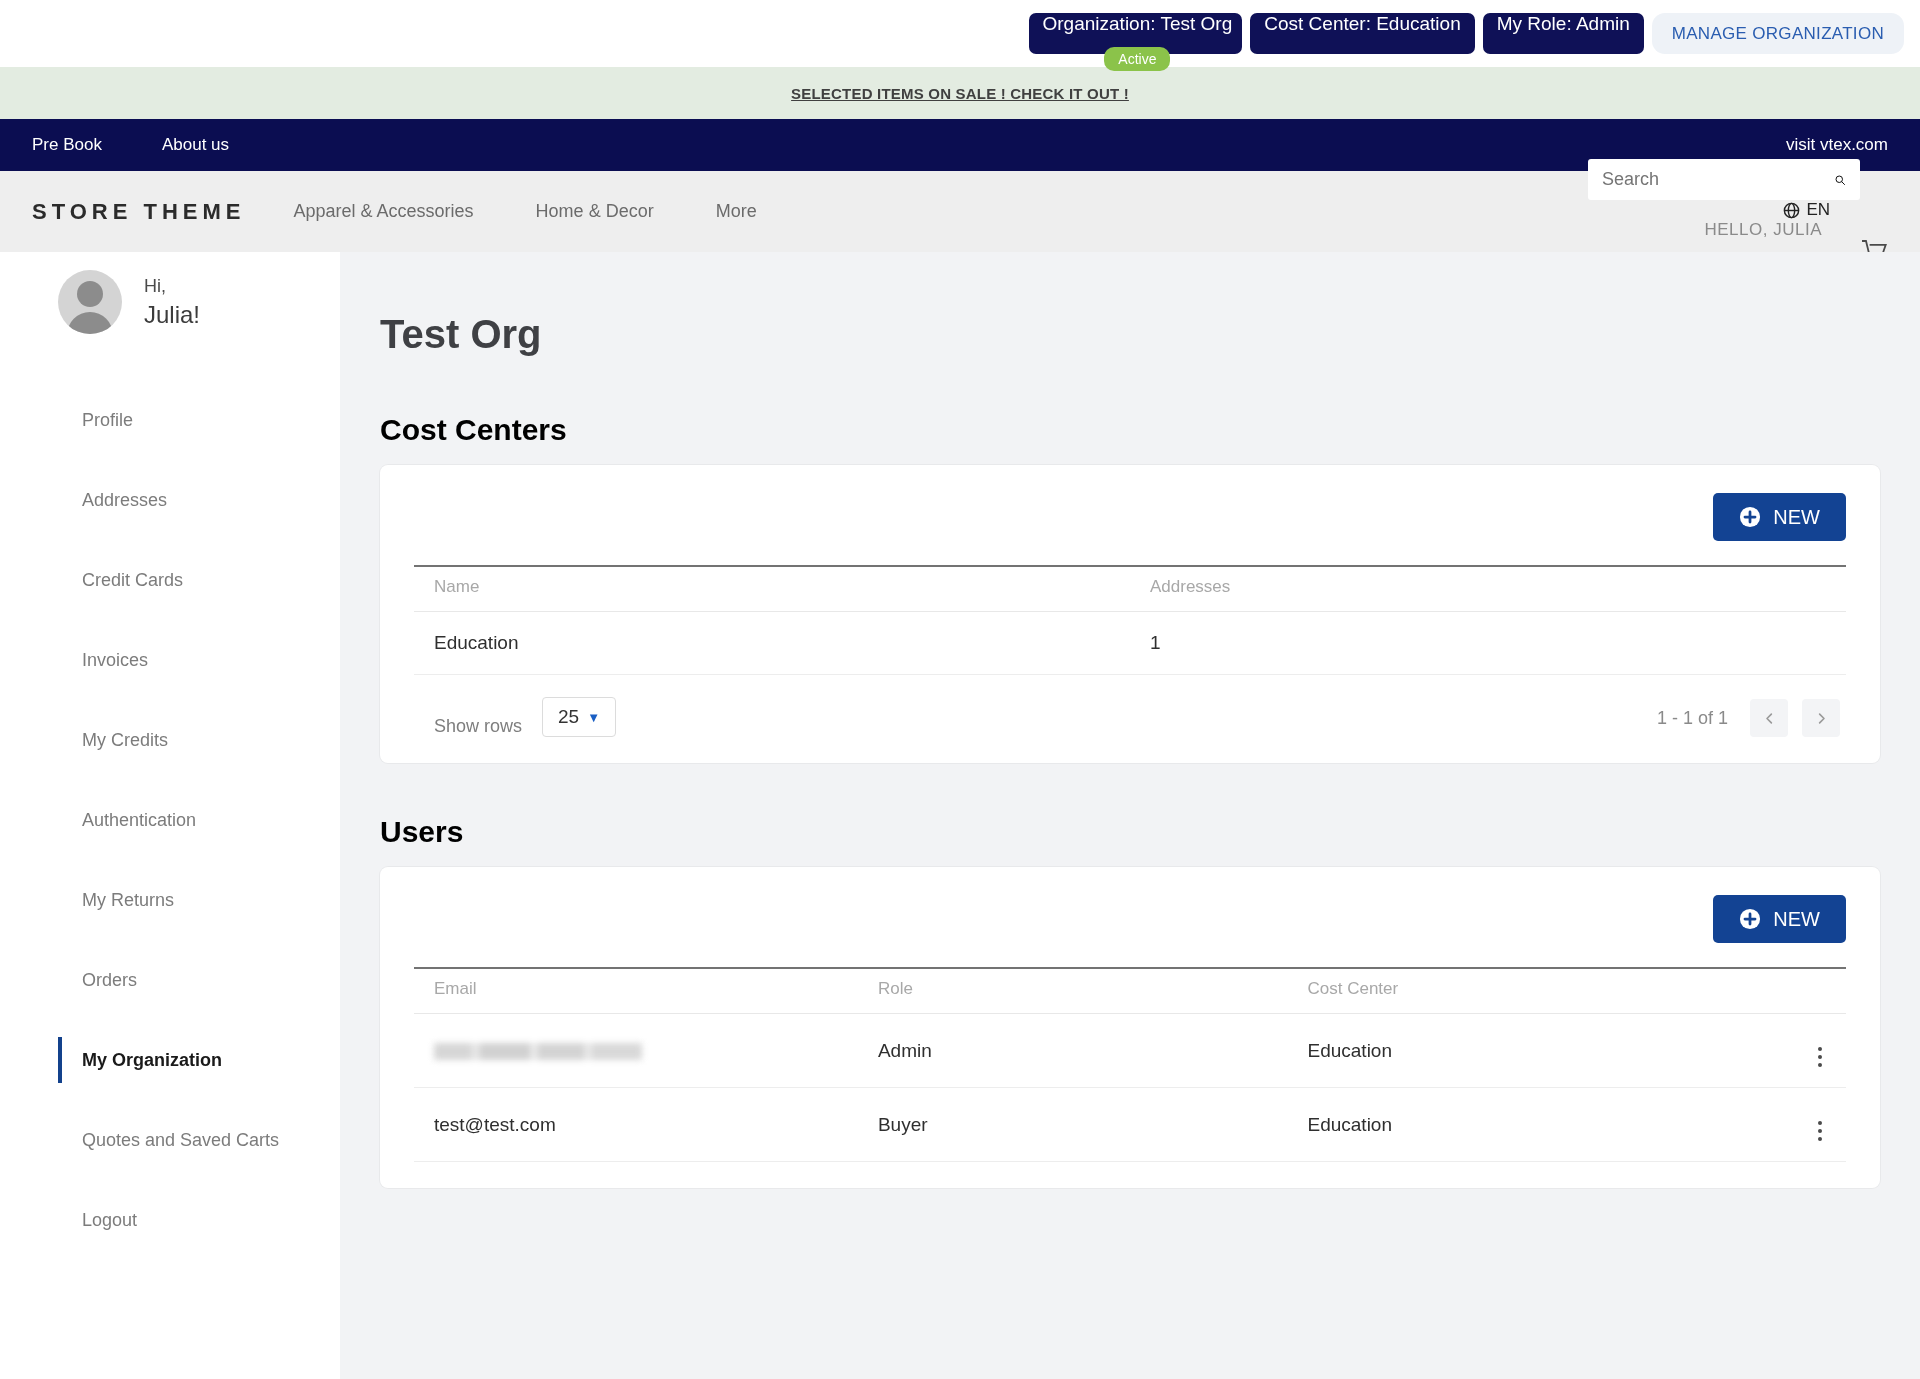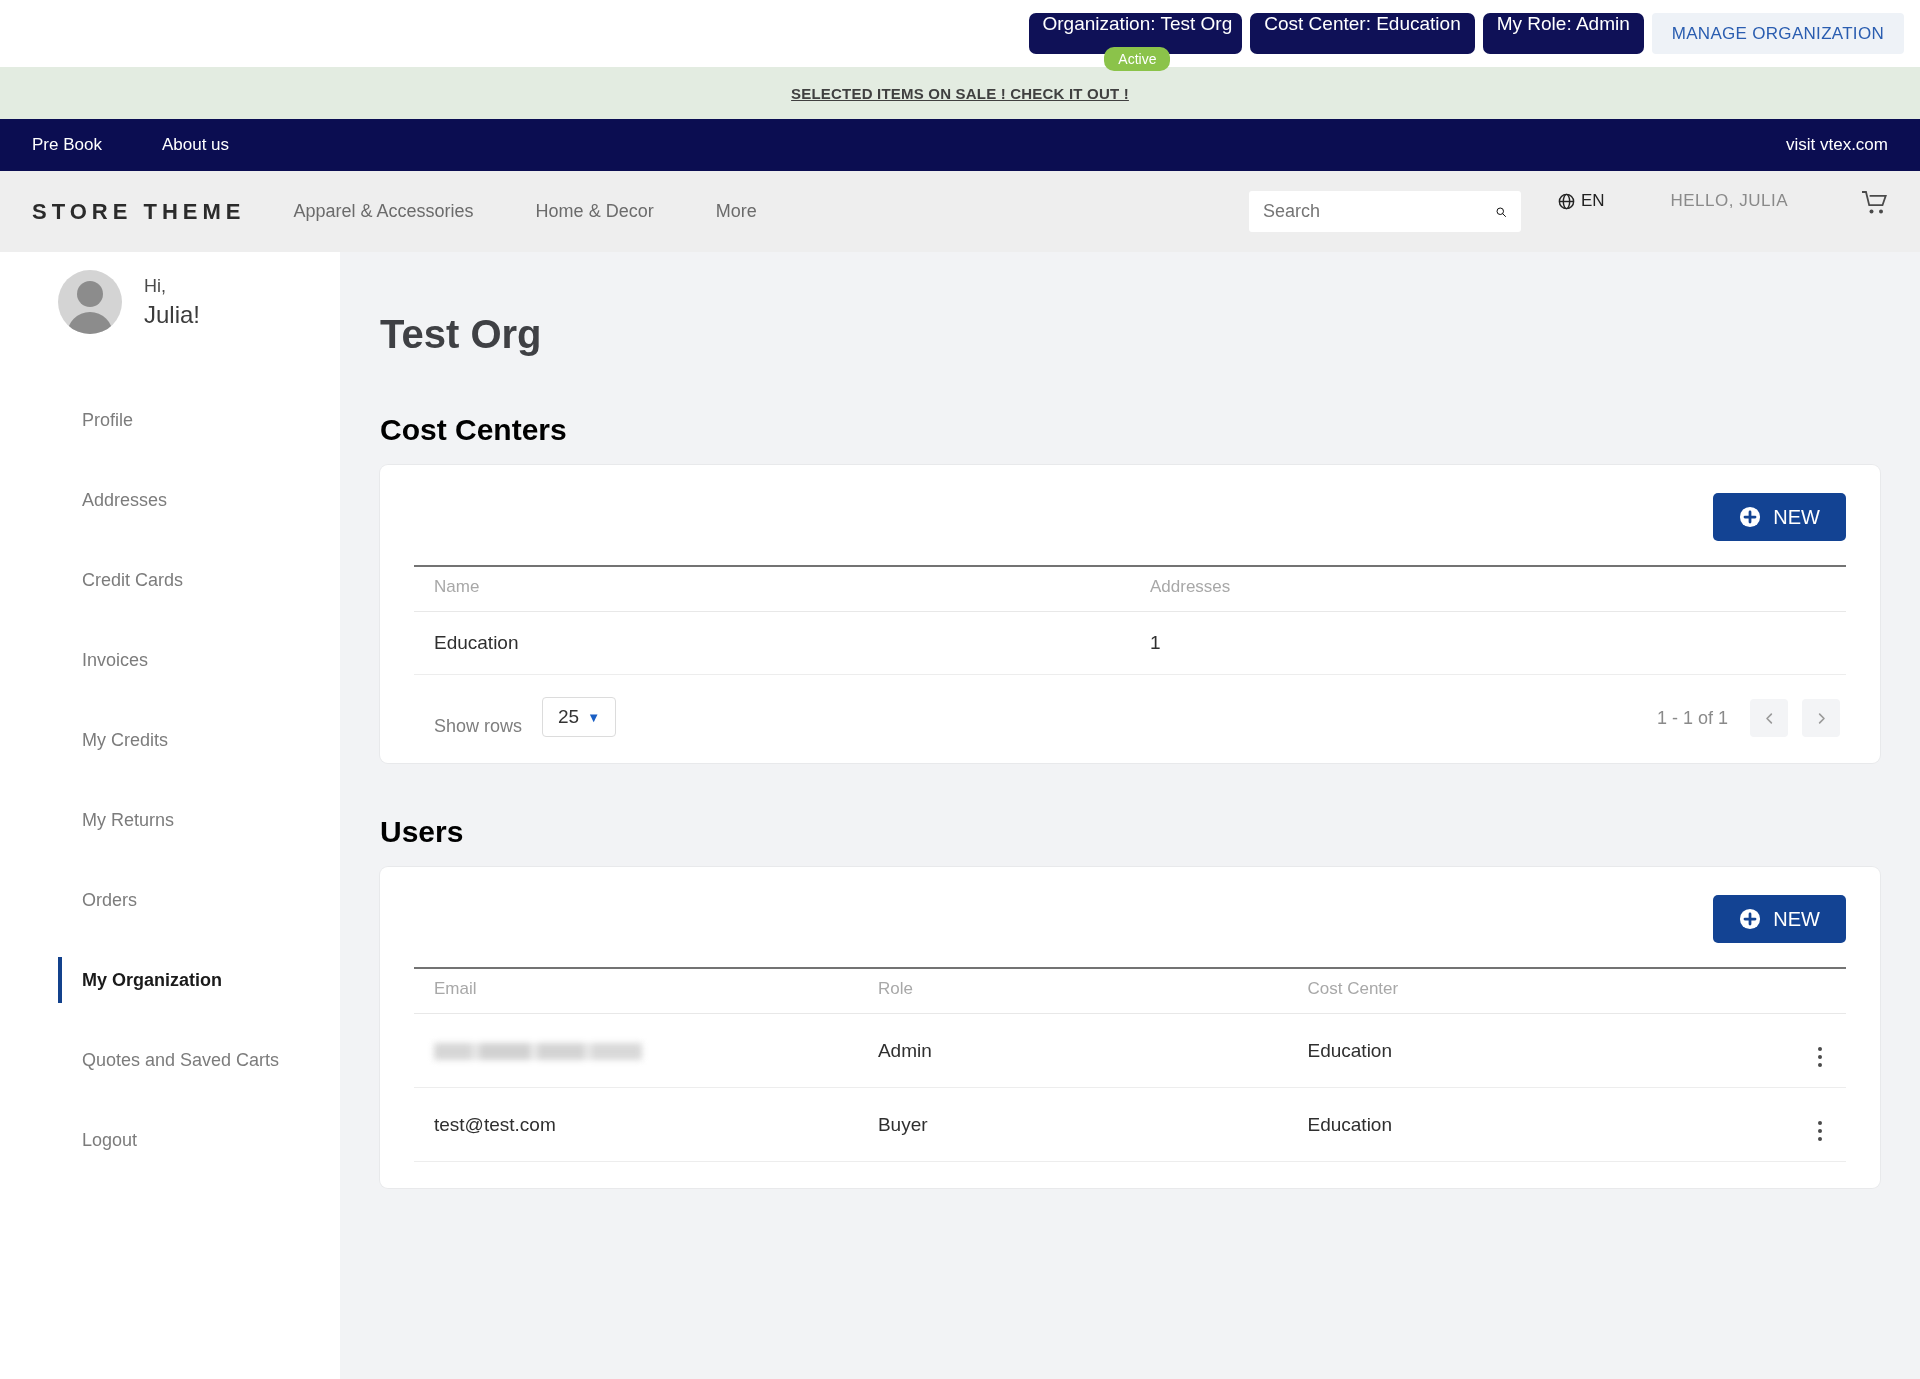--- a/index.html
+++ b/index.html
@@ -39,21 +39,21 @@
     color: #ffffff;
     border-radius: 10px;
     font-size: 14px;
     padding: 5px 14px;
     line-height: 1;
   }
   .manage-btn {
     background: #eef2f7;
     color: #2a5db0;
     border: none;
-    border-radius: 4px;
+    border-radius: 13px;
     height: 41px;
     padding: 0 20px;
     font-size: 17px;
     font-family: inherit;
     letter-spacing: .3px;
     cursor: pointer;
     white-space: nowrap;
   }
 
   
@@ -95,21 +95,21 @@
   }
   .logo {
     font-size: 22px;
     font-weight: bold;
     letter-spacing: 5px;
     color: #2b2b2b;
     margin-right: 48px;
   }
   .catnav { display: flex; gap: 62px; }
   .catnav span { font-size: 18px; color: #6b6b6b; }
-  .hdr-right { margin-left: auto; display: flex; align-items: flex-start; gap: 8px; }
+  .hdr-right { margin-left: auto; display: flex; align-items: flex-end; gap: 0; flex-direction: column; }
   .searchbox {
     width: 272px; height: 41px;
     background: #ffffff;
     border-radius: 3px;
     display: flex; align-items: center;
     padding: 0 14px;
     margin-right: 28px;
   }
   .searchbox input {
     border: none; outline: none; flex: 1;
@@ -288,20 +288,23 @@
           <span>Addresses</span>
         </div>
       <div class="navitem">
           <span>Credit Cards</span>
         </div>
       <div class="navitem">
           <span>Invoices</span>
         </div>
       <div class="navitem">
           <span>My Credits</span>
+        </div>
+      <div class="navitem">
+          <span>Authentication</span>
         </div>
       <div class="navitem">
           <span>My Returns</span>
         </div>
       <div class="navitem">
           <span>Orders</span>
         </div>
       <div class="navitem active">
           <span>My Organization</span>
         </div>

